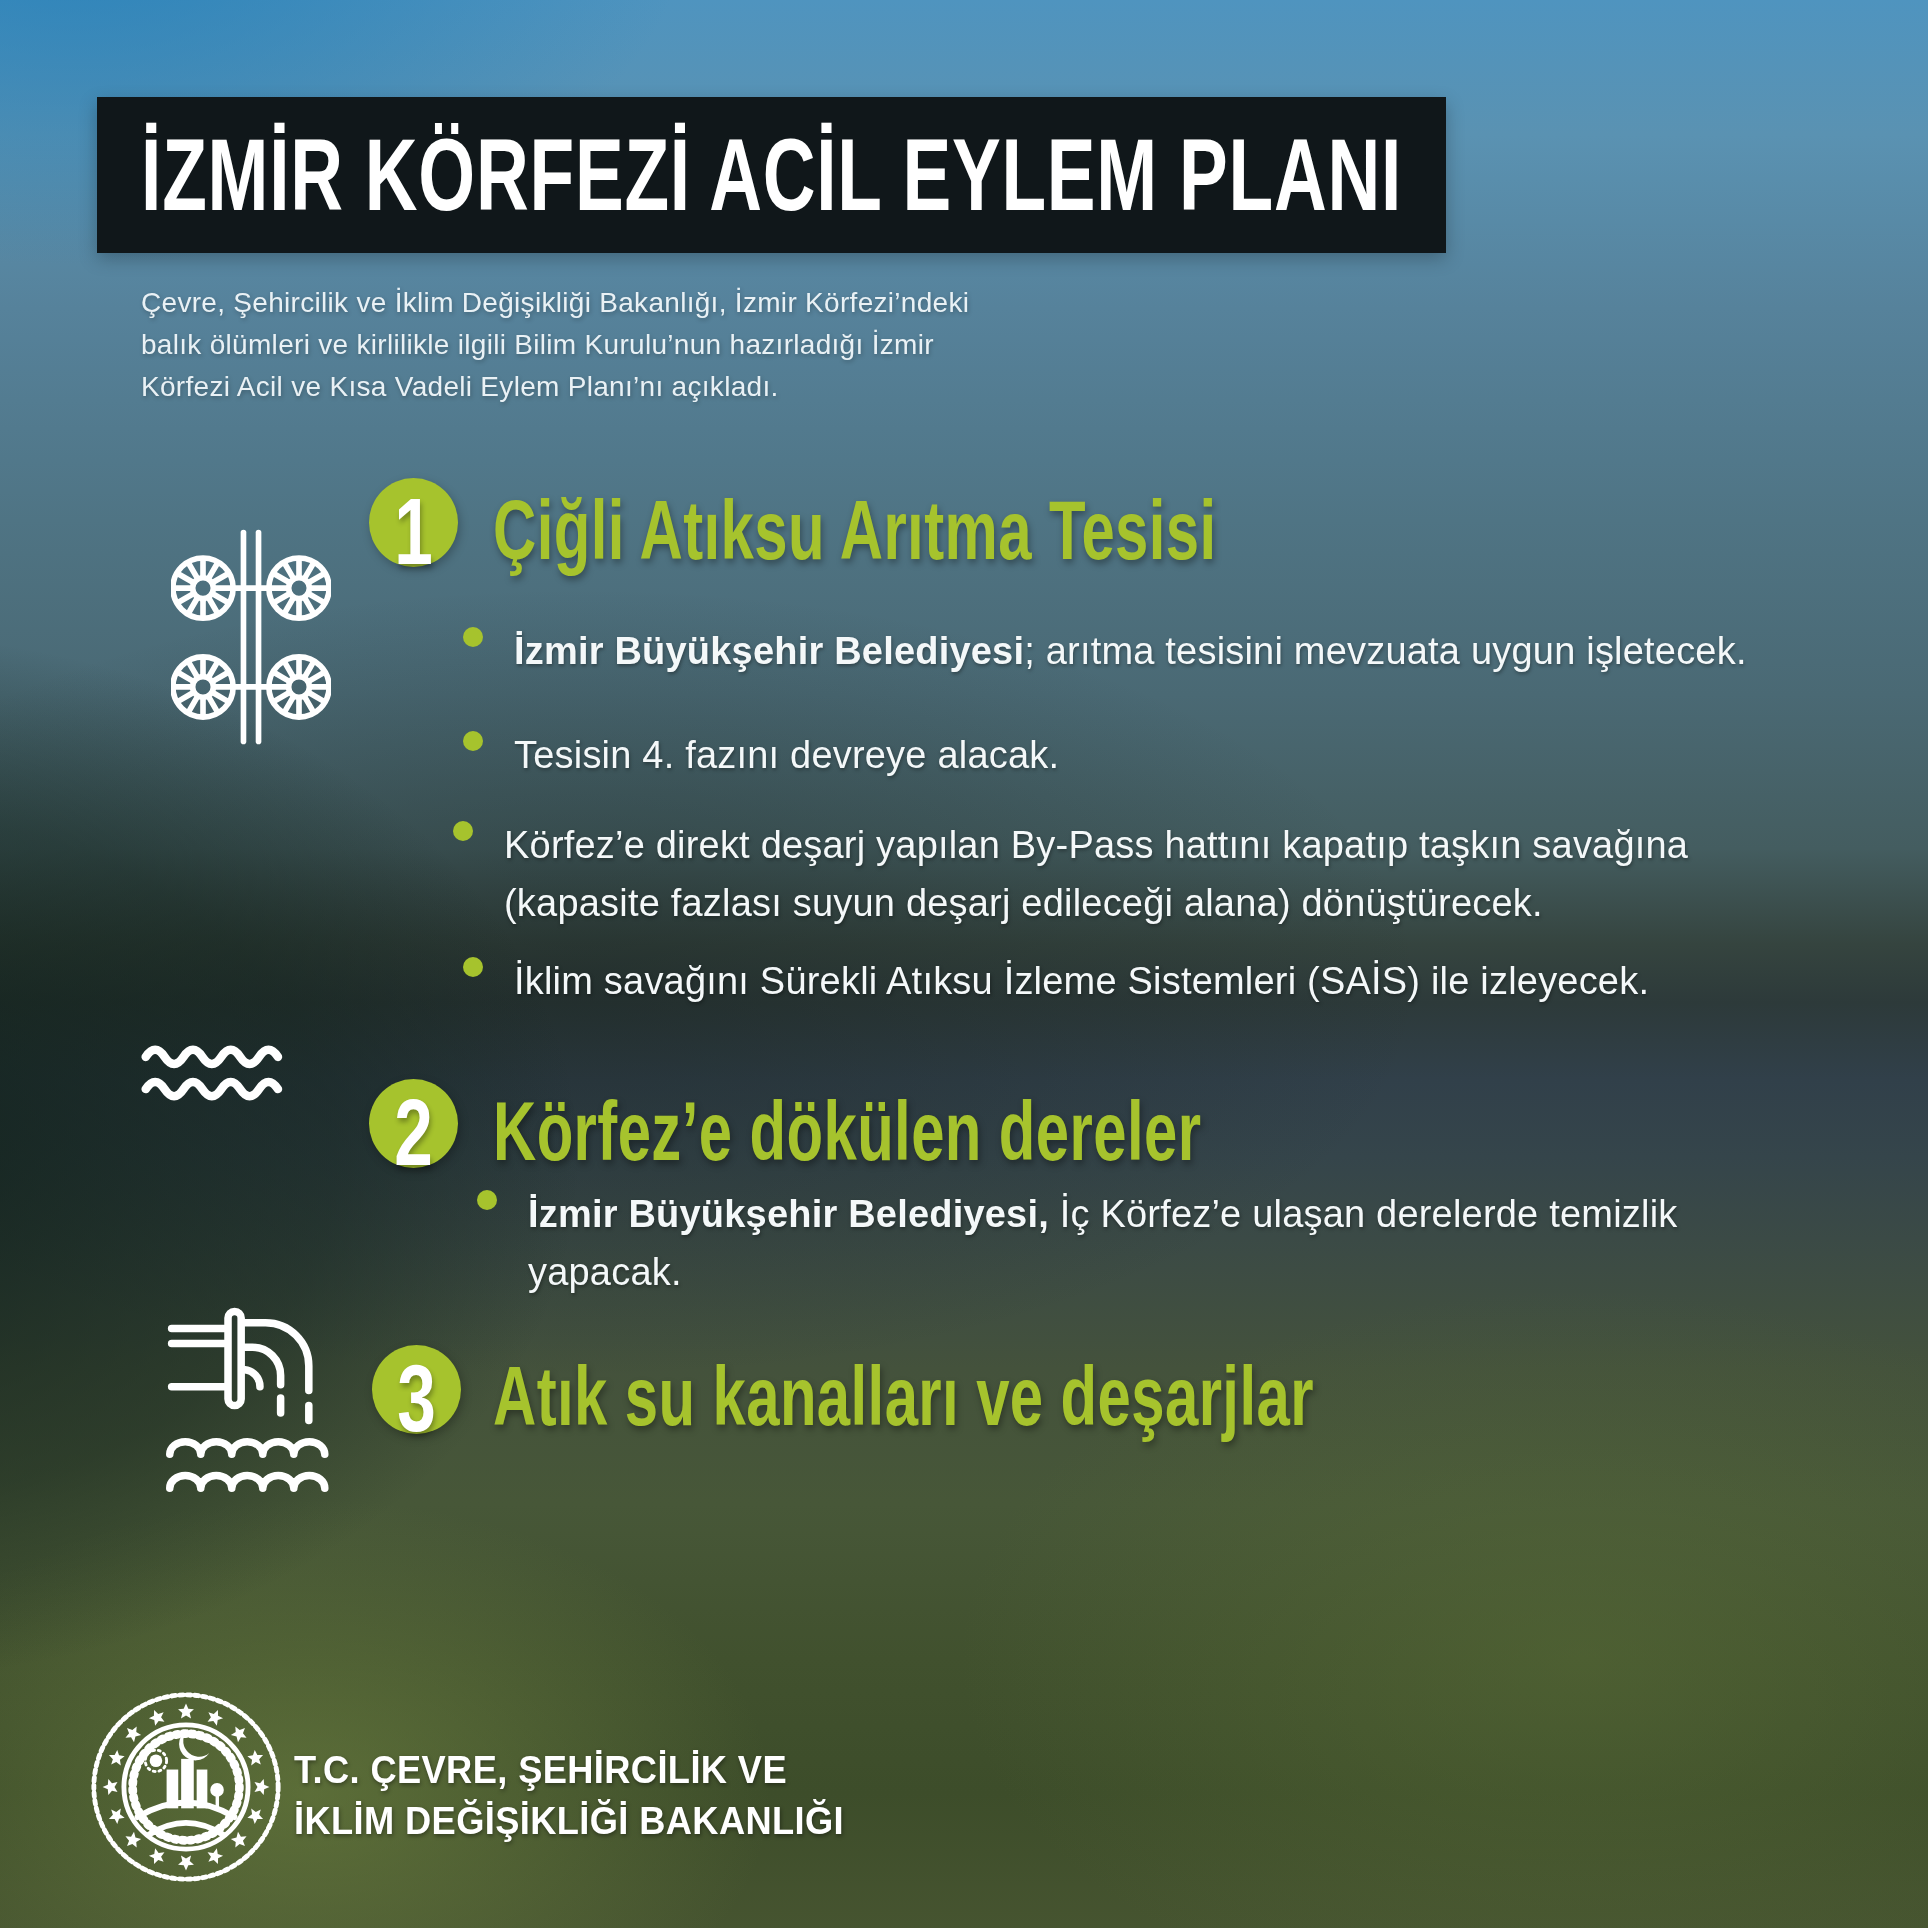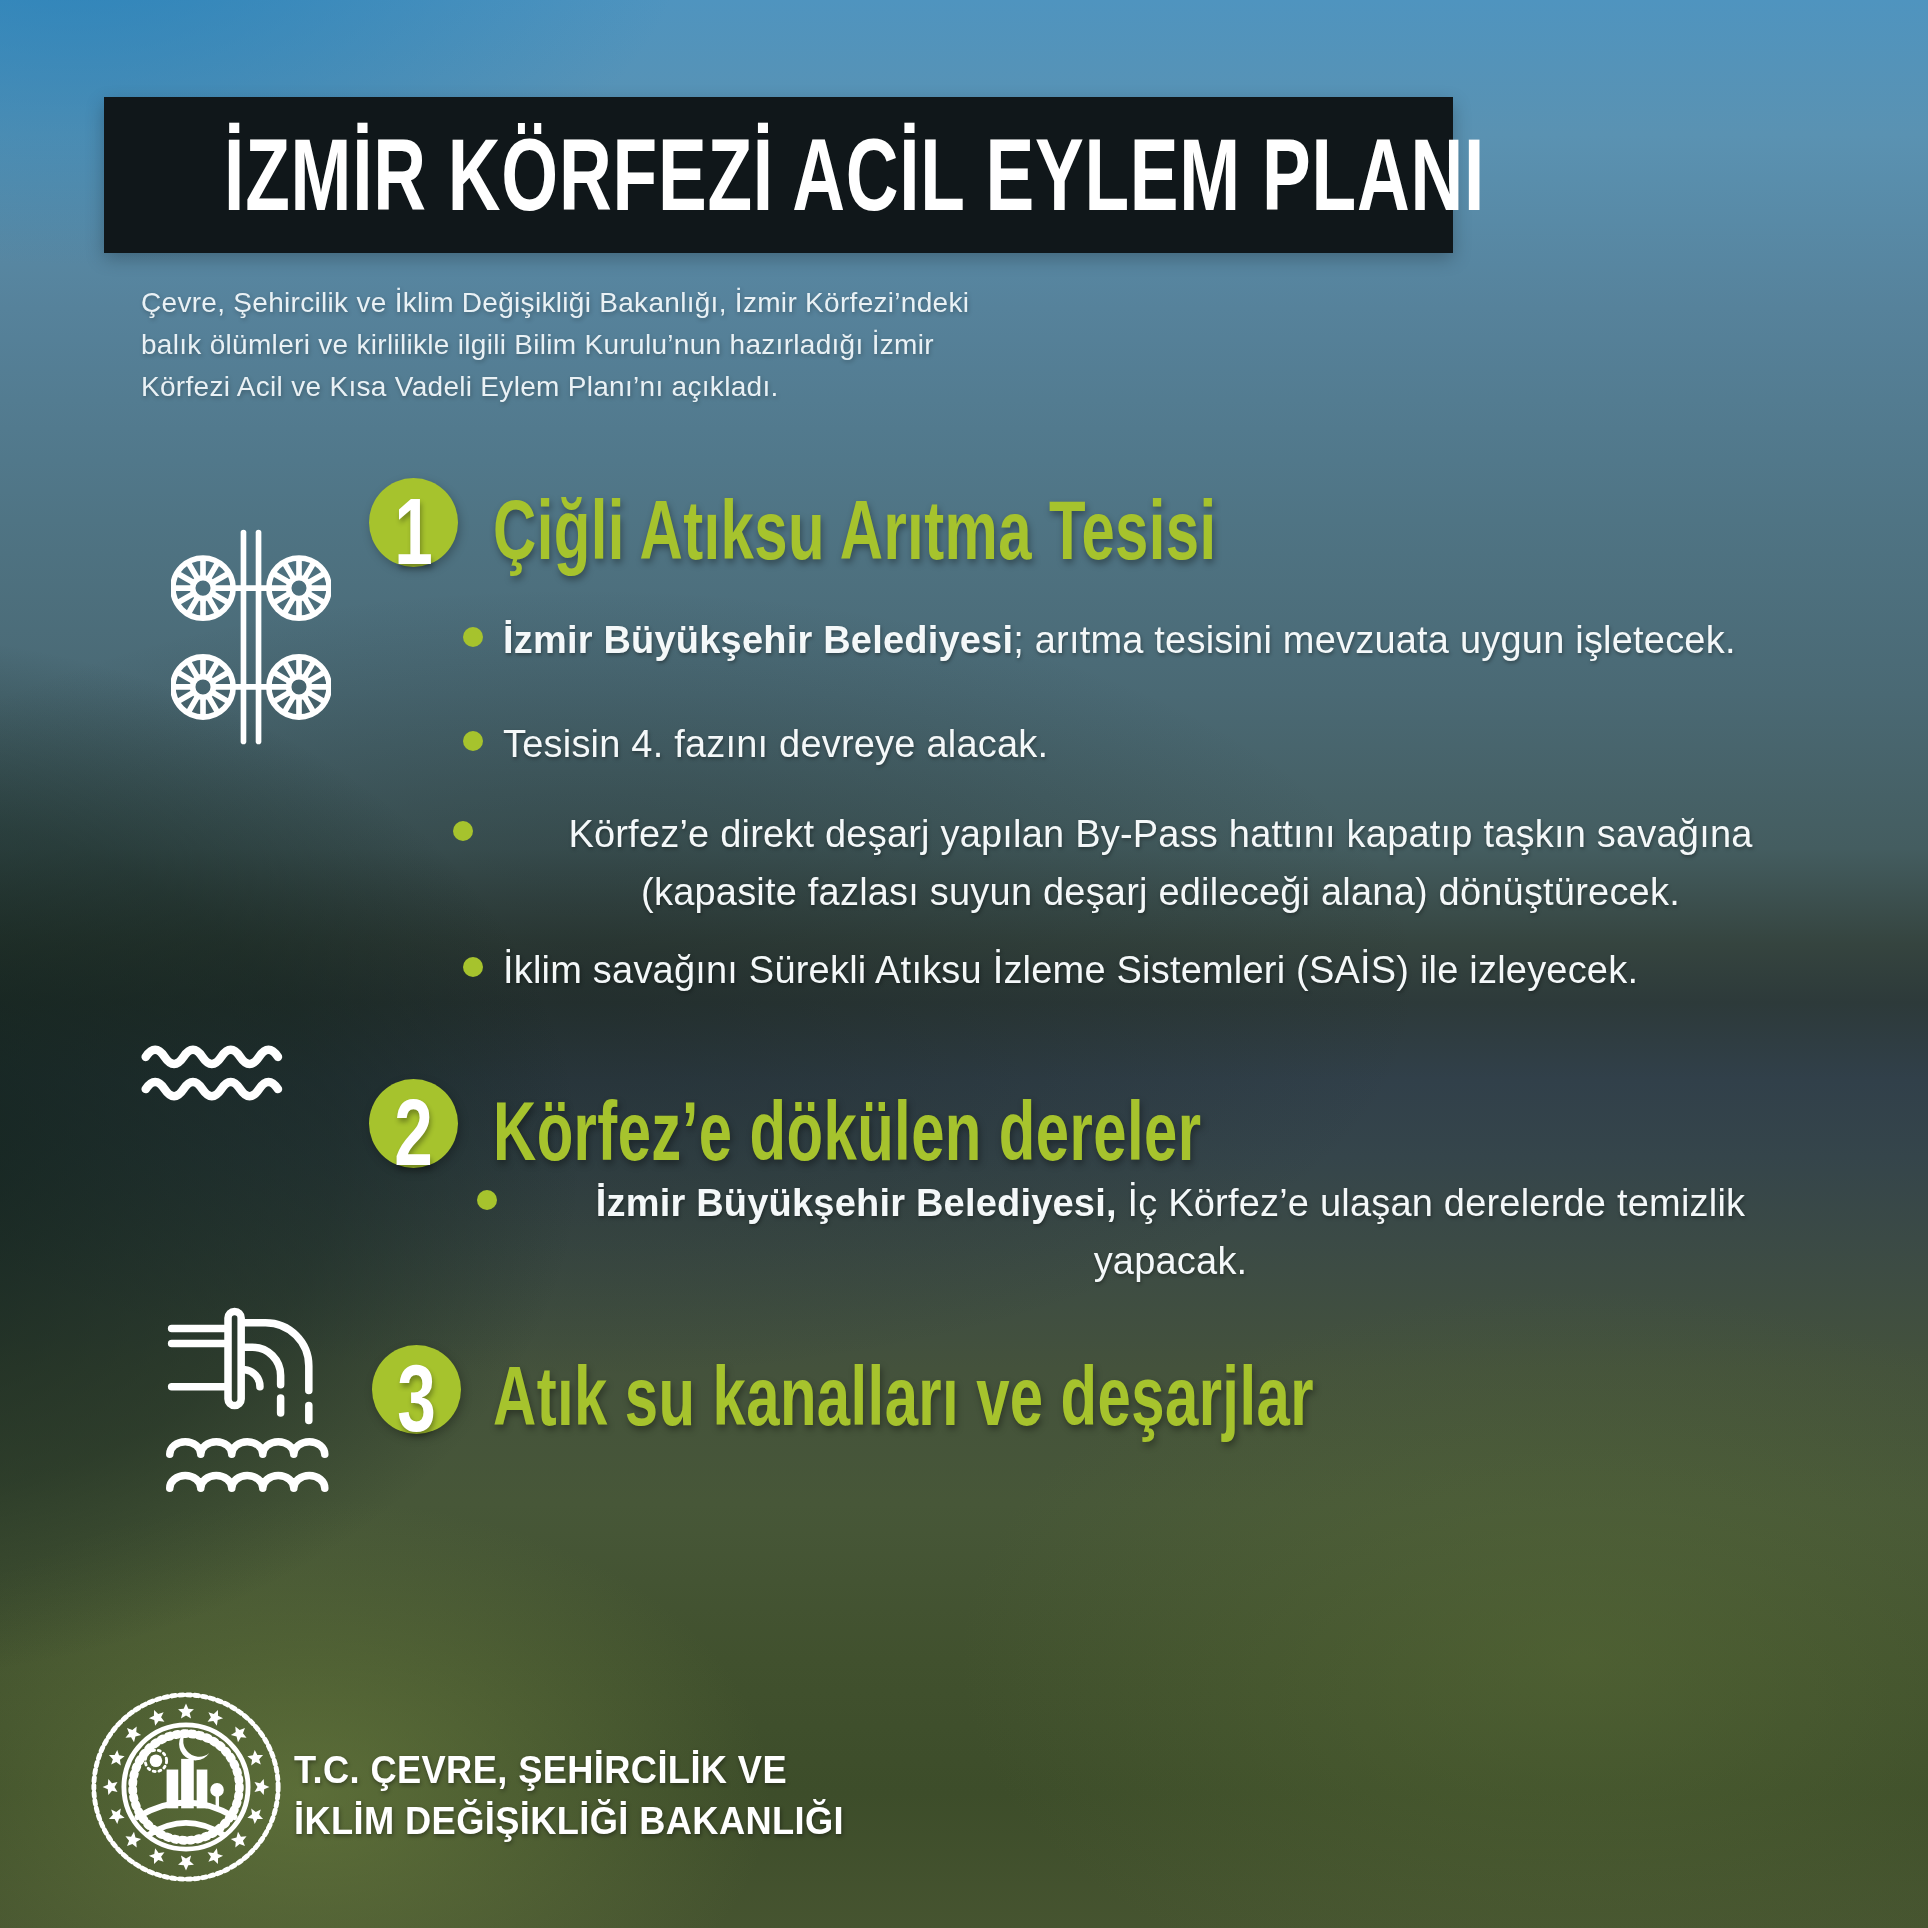--- a/index.html
+++ b/index.html
@@ -20,23 +20,23 @@
       radial-gradient(772px 490px at 16% 93%, rgba(122,142,70,0.5) 0%, rgba(122,142,70,0) 60%),
       radial-gradient(1036px 612px at 82% 86%, rgba(92,112,55,0.45) 0%, rgba(92,112,55,0) 60%),
       linear-gradient(180deg,
         #4f94bf 0%, #5a92b2 7%, #56829b 16%, #4f7484 27%, #4a6974 36%,
         #445d60 44%, #35443f 49%, #2d3a3a 52%, #31404a 56%, #35454b 60%,
         #3c4b45 65%, #44523c 71%, #475738 78%, #41512e 86%, #3d4d2a 93%, #465430 100%);
   }
 
   
   .title-bar{
-    position:absolute; left:104px; top:97px; width:1349px; height:156px;
+    position:absolute; left:97px; top:97px; width:1349px; height:156px;
     background:var(--titlebar);
-    display:flex; align-items:center; justify-content:flex-start;
+    display:flex; align-items:center; justify-content:center;
     box-shadow:0 5.6px 17px rgba(0,0,0,0.25);
   }
   .title-bar h1{
     margin:0; color:#fff; font-weight:bold; font-size:87px; letter-spacing:0.9px;
     white-space:nowrap; transform:scale(0.84,1.18);
   }
 
   
   .intro{
     position:absolute; left:141px; top:282px; width:1469px;
@@ -67,22 +67,22 @@
 
   
   .bullet{
     position:absolute; display:flex; gap:20px; align-items:flex-start;
   }
   .bullet .dot{
     width:20px; height:20px; border-radius:50%; background:var(--green);
     margin-top:15px; flex:0 0 auto;
   }
   .bullet p{
-    margin:0; color:var(--body-text); font-size:38px; line-height:1.52;
-    letter-spacing:0.2px; text-shadow:0.9px 1.9px 3.8px rgba(0,0,0,0.35);text-align:center;
+    margin:11px; color:var(--body-text); font-size:38px; line-height:1.52;
+    letter-spacing:0.2px; text-shadow:0.9px 1.9px 3.8px rgba(0,0,0,0.35);
   }
   .bullet p .lead{font-weight:bold;}
 
   
   .footer-logo{position:absolute; left:89px; top:1690px; width:194px; height:194px;}
   .footer-text{
     position:absolute; left:294px; top:1744px; color:#fff; font-weight:bold;
     font-size:39px; line-height:1.32; letter-spacing:0.4px;
     transform:scaleX(0.93); transform-origin:left top;
     text-shadow:0.9px 1.9px 4.7px rgba(0,0,0,0.4);

